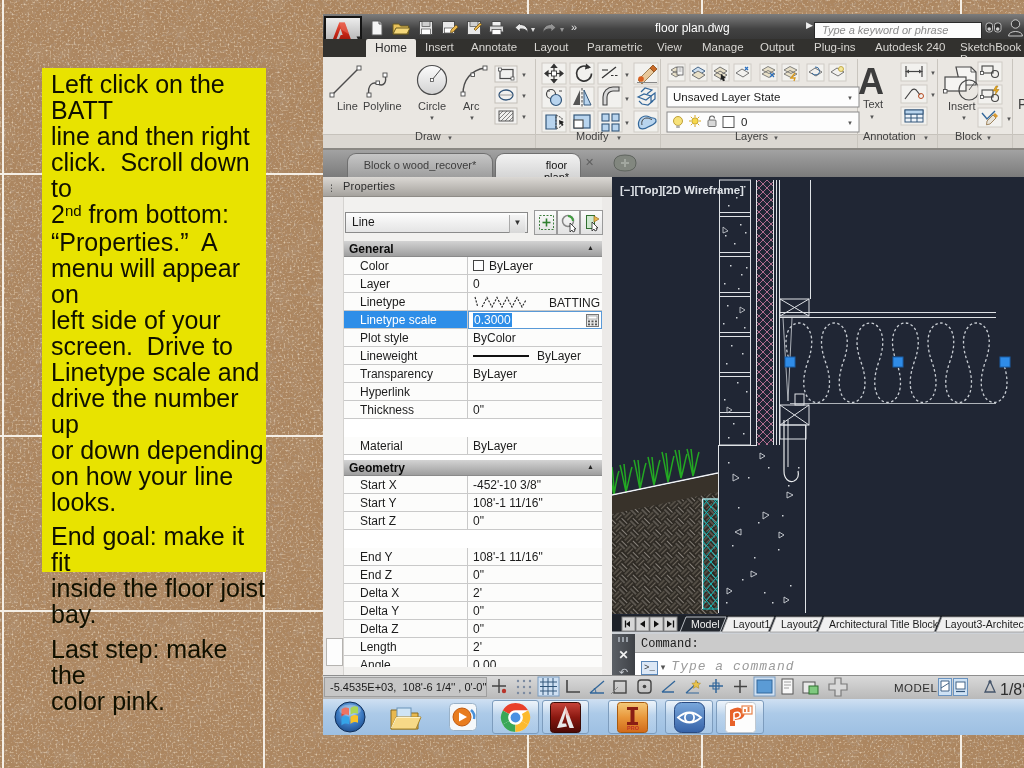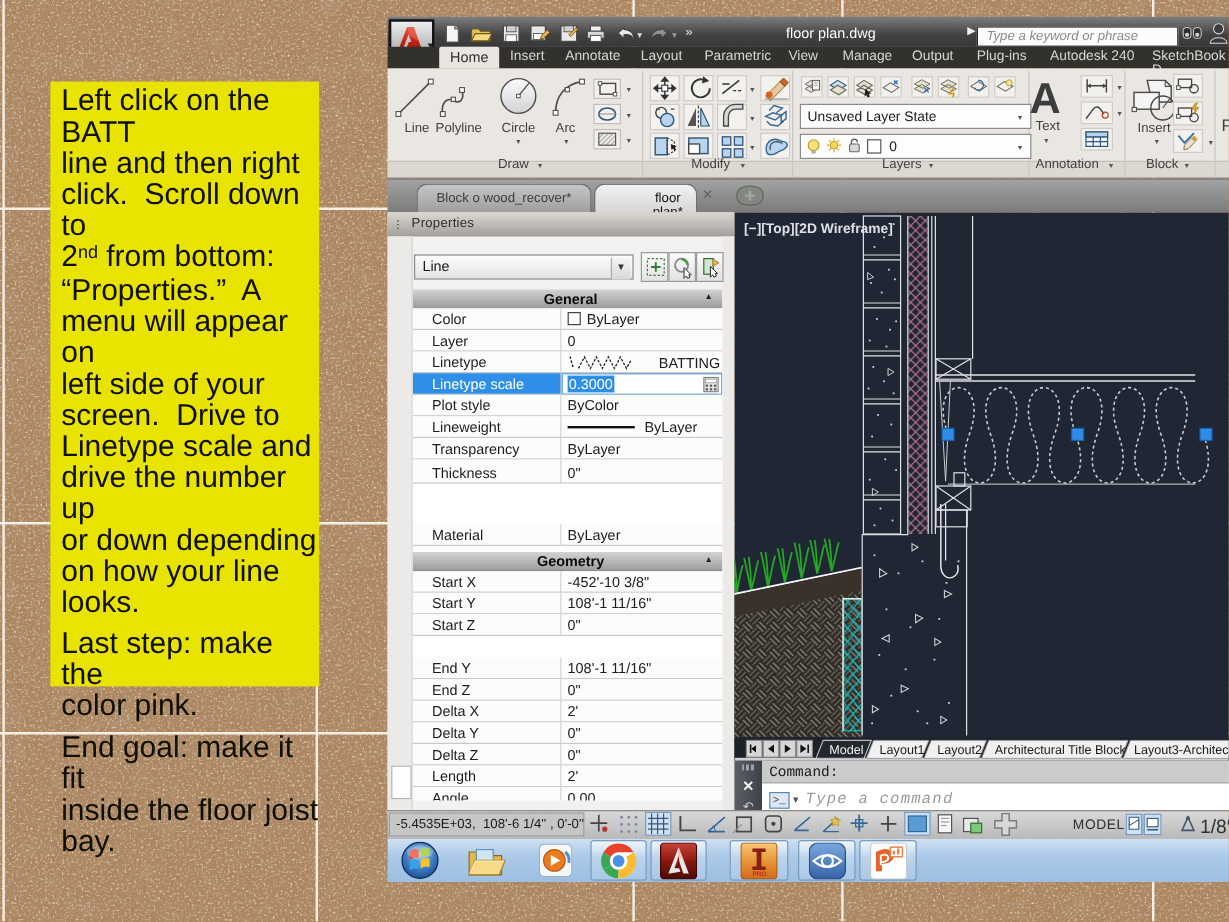--- a/index.html
+++ b/index.html
@@ -19,21 +19,21 @@
 .tbtn{position:absolute;top:700px;width:47px;height:34px;border:1px solid #7d9cbd;border-radius:3px;background:linear-gradient(rgba(255,255,255,.65),rgba(255,255,255,.2) 45%,rgba(190,215,240,.35));box-sizing:border-box;}
 
 #palhead{left:323px;top:177px;width:289px;height:20px;background:linear-gradient(#dbd8d4,#a5a29d);border-bottom:1px solid #8f8c87;box-sizing:border-box;color:#2d2d2d;font-size:9px;padding:3px 0 0 4px;}
 #palgut{left:323px;top:197px;width:21px;height:478px;background:#eceae8;border-right:1px solid #d5d3d0;box-sizing:border-box;}
 #palgut2{left:602px;top:197px;width:10px;height:478px;background:#eceae8;}
 #palthumb{left:326px;top:638px;width:15px;height:26px;background:#fdfdfd;border:1px solid #b5b3b0;}
 #combo{left:345px;top:212px;width:183px;height:21px;background:linear-gradient(#fdfdfd,#e4e4e4);border:1px solid #8a8a8a;box-sizing:border-box;font-size:12px;color:#1a1a1a;padding:2px 0 0 6px;}
 #comboarr{position:absolute;right:2px;top:2px;width:15px;height:15px;font-size:8px;color:#333;text-align:center;padding-top:3px;background:linear-gradient(#f4f4f4,#d8d8d8);border-left:1px solid #aaa;}
 .pbtn{top:210px;width:23px;height:25px;background:linear-gradient(#fbfbfb,#e2e2e2);border:1px solid #9a9a9a;box-sizing:border-box;padding:1px;}
 #proptable{left:344px;top:241px;width:258px;height:426px;background:#fff;font-size:12px;overflow:hidden;}
-.phdr{position:absolute;left:0;width:258px;height:16px;background:linear-gradient(#d3d3d3,#9e9e9e);color:#0a0a0a;font-weight:bold;font-size:12px;padding:1px 0 0 5px;box-sizing:border-box;border-bottom:1px solid #8a8a8a;text-align:center;}
+.phdr{position:absolute;left:0;width:258px;height:16px;background:linear-gradient(#d3d3d3,#9e9e9e);color:#0a0a0a;font-weight:bold;font-size:12px;padding:1px 0 0 5px;box-sizing:border-box;border-bottom:1px solid #8a8a8a;}
 .phdr .caret{position:absolute;right:8px;top:3px;font-size:7px;font-weight:normal;color:#222;}
 .prow{position:absolute;left:0;width:258px;height:18px;}
 .plab{position:absolute;left:0;top:0;width:124px;height:18px;border-bottom:1px solid #c9c9c9;border-right:1px solid #c9c9c9;box-sizing:border-box;color:#1c1c1c;padding:2px 0 0 16px;background:#fcfcfb;}
 .pval{position:absolute;left:124px;top:0;width:134px;height:18px;border-bottom:1px solid #c9c9c9;box-sizing:border-box;color:#1c1c1c;padding:2px 0 0 5px;background:#fcfcfb;white-space:nowrap;}
 .pblue{background:#2e8ee8;color:#fff;}
 .pedit{background:#fff;border:1px solid #5a9ad8;padding:1px 0 0 4px;}
 .sel{background:#2e8ee8;color:#fff;padding:0 1px;}
 .calc{position:absolute;right:2px;top:2px;}
 .swatch{display:inline-block;width:9px;height:9px;background:#fff;border:1px solid #444;margin-right:5px;vertical-align:-1px;}
 .lwline{display:inline-block;width:56px;height:2px;background:#111;margin-right:8px;vertical-align:3px;}
@@ -97,22 +97,22 @@
 <line x1="528" y1="0" x2="528" y2="768"></line>
 <line x1="702" y1="0" x2="702" y2="768"></line>
 <line x1="961" y1="0" x2="961" y2="768"></line>
 <line x1="0" y1="174" x2="1024" y2="174"></line>
 <line x1="0" y1="436" x2="1024" y2="436"></line>
 <line x1="0" y1="611" x2="1024" y2="611"></line>
 </g>
 </svg>
 <div class="abs" id="ybox">
 Left click on the BATT<br>line and then right<br>click.&nbsp; Scroll down to<br>2<sup>nd</sup> from bottom:<br>“Properties.”&nbsp; A<br>menu will appear on<br>left side of your<br>screen.&nbsp; Drive to<br>Linetype scale and<br>drive the number up<br>or down depending<br>on how your line<br>looks.
+<div class="p2">End goal: make it fit<br>inside the floor joist<br>bay.</div>
 <div class="p2">Last step: make the<br>color pink.</div>
-<div class="p2">End goal: make it fit<br>inside the floor joist<br>bay.</div>
 </div>
 <div class="abs" id="titlebar"></div>
 <div class="abs" id="abtn"><svg width="36" height="37" viewBox="0 0 36 37">
 <defs>
         <linearGradient id="ag" x1="0" y1="0" x2="0" y2="1">
           <stop offset="0" stop-color="#ef5742"></stop>
           <stop offset="0.45" stop-color="#c42414"></stop>
           <stop offset="1" stop-color="#6f0c04"></stop>
         </linearGradient>
 <linearGradient id="ag2" x1="0" y1="0" x2="1" y2="0.3">
@@ -539,21 +539,21 @@
       <div class="pval"><span class="lwline"></span>ByLayer</div>
     </div>
 <div class="prow" style="top:124px">
       <div class="plab">Transparency</div>
       <div class="pval">ByLayer</div>
     </div>
 <div class="prow" style="top:142px">
       <div class="plab">Hyperlink</div>
       <div class="pval"></div>
     </div>
-<div class="prow" style="top:144px">
+<div class="prow" style="top:160px">
       <div class="plab">Thickness</div>
       <div class="pval">0"</div>
     </div>
 <div class="prow" style="top:196px">
       <div class="plab">Material</div>
       <div class="pval">ByLayer</div>
     </div>
 <div class="phdr" style="top:219px">Geometry<span class="caret">▲</span></div>
 <div class="prow" style="top:235px">
       <div class="plab">Start X</div>

